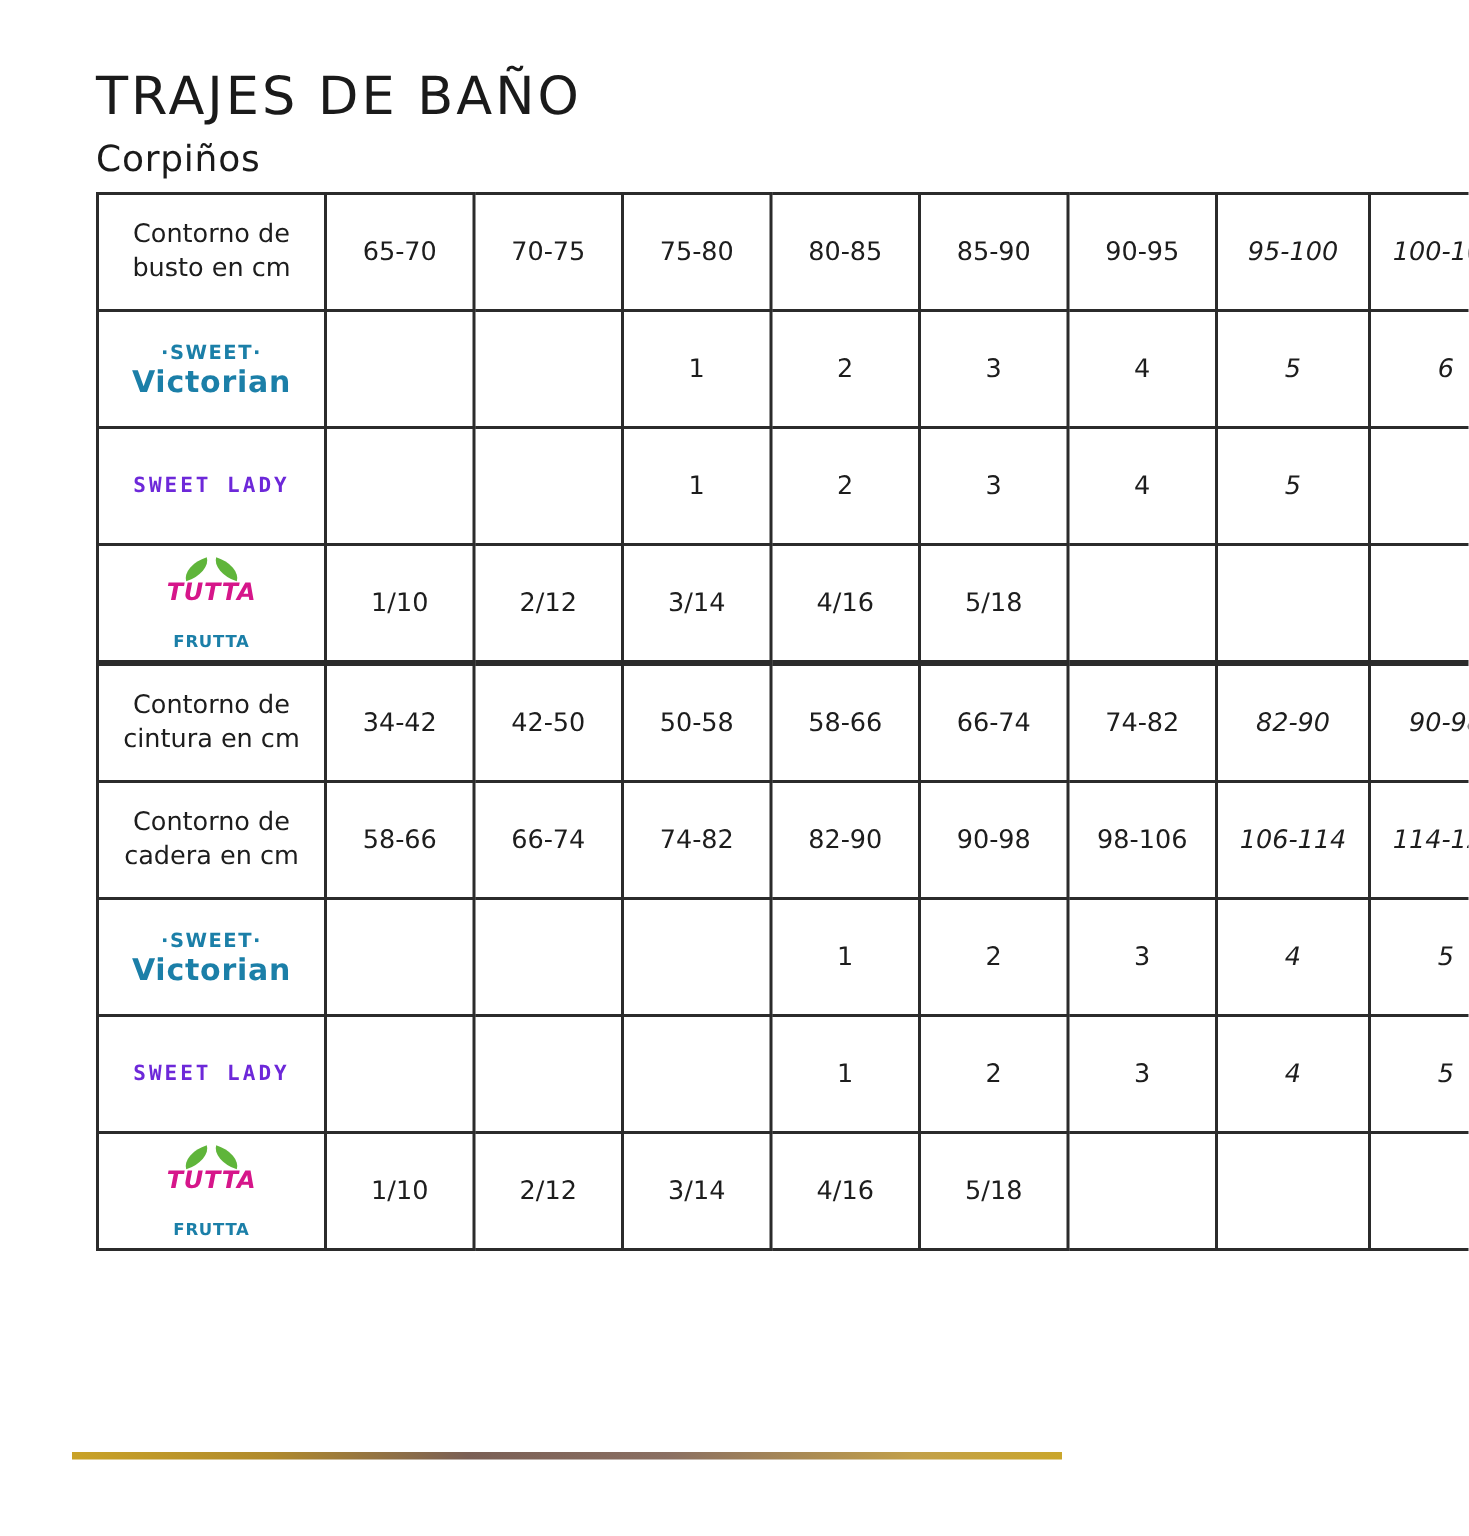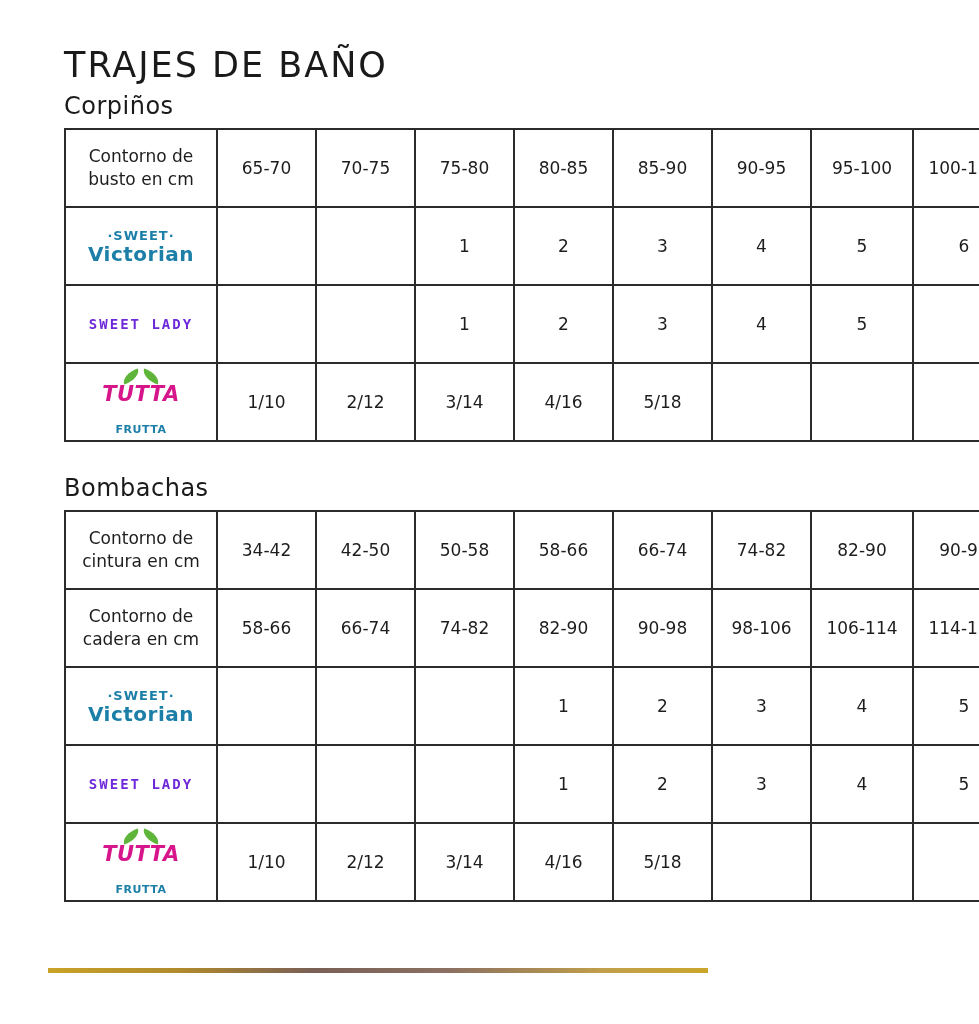--- a/index.html
+++ b/index.html
@@ -68,21 +68,21 @@
     text-align: left;
     padding-left: 12px;
     font-size: 17px;
     line-height: 1.35;
   }
   td.brand-cell {
     width: 142px;
     padding: 0;
   }
   .col-w { width: 89px; }
-  .col-w-wide { width: 92px; }
+  .col-w-wide { width: 92px; font-style: italic; }
 
   
   .brand-sv {
     display: flex;
     flex-direction: column;
     align-items: center;
     justify-content: center;
     line-height: 1;
   }
   .brand-sv .sv-top {
@@ -125,21 +125,21 @@
     position: absolute;
     width: 18px;
     height: 11px;
     background: #5fb53a;
     border-radius: 100% 0 100% 0;
     top: 2px;
   }
   .brand-tf .leaf:before { left: 4px; transform: rotate(-18deg); }
   .brand-tf .leaf:after { right: 4px; transform: rotate(18deg) scaleX(-1); }
   .brand-tf .tf-top {
-    font-size: 21px;
+    font-size: 16px;
     font-weight: bold;
     color: #d6168a;
     letter-spacing: 0.5px;
     font-style: italic;
   }
   .brand-tf .tf-bottom {
     font-size: 11px;
     font-weight: bold;
     color: #1b7fa8;
     letter-spacing: 0.5px;
@@ -221,21 +221,20 @@
           <td class="col-w">3/14</td>
           <td class="col-w">4/16</td>
           <td class="col-w">5/18</td>
           <td class="col-w"></td>
           <td class="col-w-wide"></td>
           <td class="col-w-wide"></td>
         </tr>
       </tbody>
     </table>
 
-    <h2 class="section-title second">Bombachas</h2>
 
     <table class="size-table">
       <tbody>
         <tr>
           <td class="label-cell">Contorno de cintura en cm</td>
           <td class="col-w">34-42</td>
           <td class="col-w">42-50</td>
           <td class="col-w">50-58</td>
           <td class="col-w">58-66</td>
           <td class="col-w">66-74</td>

